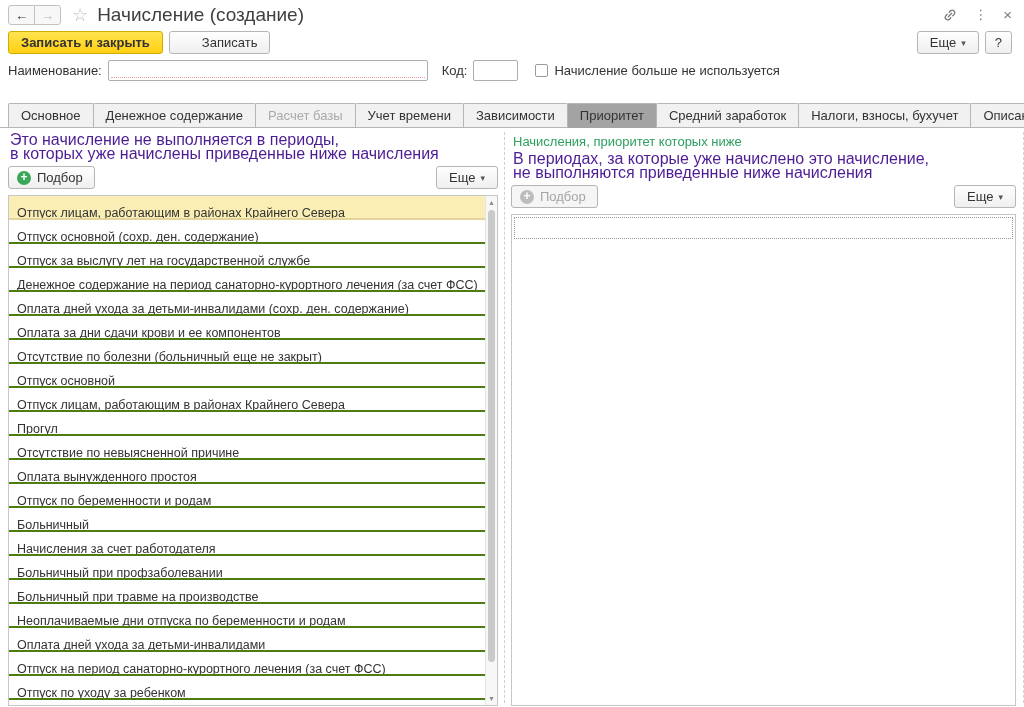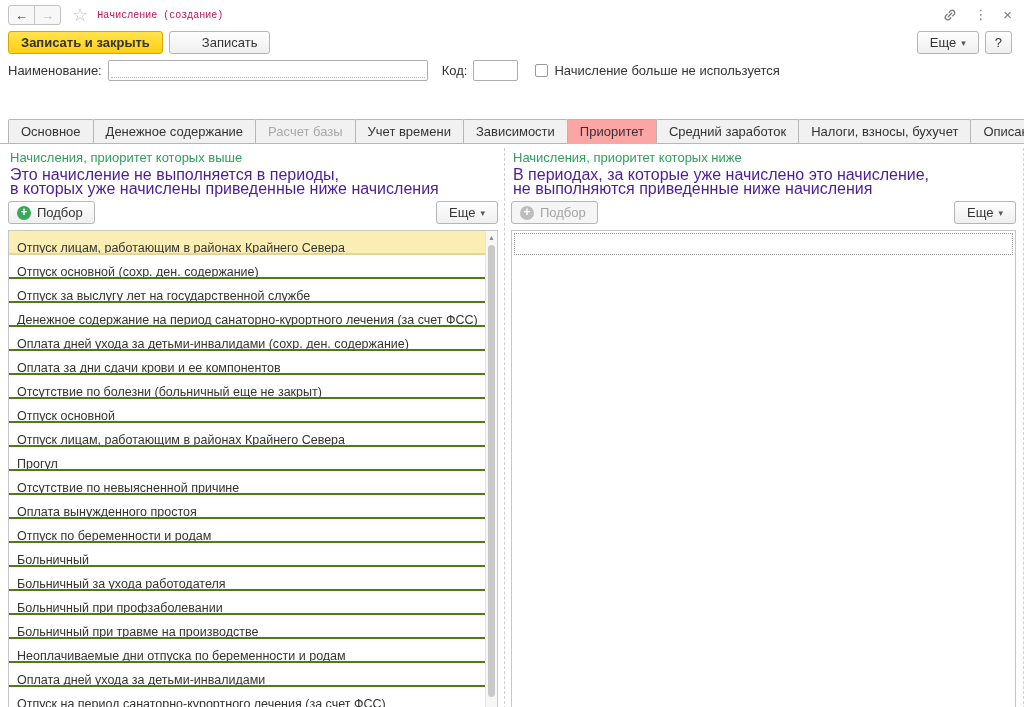--- a/index.html
+++ b/index.html
@@ -16,21 +16,21 @@
   .titlebar { height:30px; display:flex; align-items:center; padding:0 12px 0 8px; }
   .navbtns { display:flex; }
   .navbtn {
     width:27px; height:20px; border:1px solid #c2c2c2; background:#f7f7f7;
     display:flex; align-items:center; justify-content:center; font-size:13px; color:#333;
     cursor:default;
   }
   .navbtn.back { border-radius:3px 0 0 3px; }
   .navbtn.fwd  { border-radius:0 3px 3px 0; margin-left:-1px; color:#b8b8b8; }
   .star { color:#c0c0c0; font-size:18px; margin:0 9px 0 11px; }
-  .title { font-size:10px; color:#be185d;font-family:Liberation Mono, monospace; }
+  .title { font-size:19px; color:#404040; }
   .tb-right { margin-left:auto; display:flex; align-items:center; gap:16px; color:#7a7a7a; }
   .tb-ico { font-size:14px; line-height:14px; cursor:default; }
   .kebab { font-size:13px; letter-spacing:0; }
   .close-x { font-size:15px; }
 
   
   .cmdbar { height:28px; display:flex; align-items:flex-start; padding:1px 12px 0 8px; }
   .btn {
     display:inline-flex; align-items:center;
     background:linear-gradient(#fefefe,#efefef);
@@ -56,27 +56,27 @@
   .req-wrap::after {
     content:""; position:absolute; left:3px; right:3px; bottom:3px;
     border-bottom:1px dotted #f49a9a; pointer-events:none;
   }
   .code-label { margin-left:14px; }
   .code-input { width:45px; height:21px; border:1px solid #adadad; border-radius:2px; margin-left:6px; padding:0 4px; font:inherit; }
   .chk-wrap { display:flex; align-items:center; margin-left:17px; }
   .checkbox { width:13px; height:13px; border:1px solid #9a9a9a; border-radius:2px; background:#fff; margin-right:6px; flex:none; }
 
   
-  .tabs { height:40px; display:flex; align-items:flex-end; padding-left:8px; border-bottom:1px solid #b6b6b6;margin-top:16px; }
+  .tabs { height:40px; display:flex; align-items:flex-end; padding-left:8px; border-bottom:1px solid #b6b6b6; }
   .tab {
     border:1px solid #b6b6b6; border-bottom:none; background:#f1f1f1;
     padding:4px 12px; font-size:13px; margin-right:-1px;
     border-radius:2px 2px 0 0; white-space:nowrap; cursor:default; position:relative;
   }
-  .tab.active { background:#fca5a5; margin-bottom:-1px; padding-bottom:5px; z-index:2; }
+  .tab.active { background:#a3a3a3; margin-bottom:-1px; padding-bottom:5px; z-index:2; }
   .tab.disabled { color:#a9a9a9; }
 
   
   .content { display:flex; height:581px; padding:0 8px; }
   .panel { padding-top:5px; display:flex; flex-direction:column; min-width:0; }
   .panel.left { width:490px; }
   .splitter { width:13px; position:relative; flex:none; }
   .splitter::before { content:""; position:absolute; left:6px; top:4px; bottom:6px; border-left:1px dashed #cfcfcf; }
   .panel.right { flex:1; position:relative; }
   .panel.right::after { content:""; position:absolute; right:-8px; top:4px; bottom:6px; border-left:1px dashed #d4d4d4; }
@@ -175,21 +175,20 @@
     <div class="tab">Зависимости</div>
     <div class="tab active">Приоритет</div>
     <div class="tab">Средний заработок</div>
     <div class="tab">Налоги, взносы, бухучет</div>
     <div class="tab">Описание</div>
   </div>
 
 <div class="content">
 
   <div class="panel left">
-    <div class="panel-title">Начисления, приоритет которых выше</div>
     <div class="panel-desc">Это начисление не выполняется в периоды,</div>
     <div class="panel-desc">в которых уже начислены приведенные ниже начисления</div>
     <div class="panel-toolbar">
       <button class="btn pick-btn">
         <span class="plus-ico">+</span>
         <span>Подбор</span>
       </button>
       <button class="btn">
         <span>Еще</span>
         <span class="caret">▾</span>
@@ -204,21 +203,21 @@
           <div class="row">Оплата дней ухода за детьми-инвалидами (сохр. ден. содержание)</div>
           <div class="row">Оплата за дни сдачи крови и ее компонентов</div>
           <div class="row">Отсутствие по болезни (больничный еще не закрыт)</div>
           <div class="row">Отпуск основной</div>
           <div class="row">Отпуск лицам, работающим в районах Крайнего Севера</div>
           <div class="row">Прогул</div>
           <div class="row">Отсутствие по невыясненной причине</div>
           <div class="row">Оплата вынужденного простоя</div>
           <div class="row">Отпуск по беременности и родам</div>
           <div class="row">Больничный</div>
-          <div class="row">Больничный за ухода работодателя</div>
+          <div class="row">Начисления за счет работодателя</div>
           <div class="row">Больничный при профзаболевании</div>
           <div class="row">Больничный при травме на производстве</div>
           <div class="row">Неоплачиваемые дни отпуска по беременности и родам</div>
           <div class="row">Оплата дней ухода за детьми-инвалидами</div>
           <div class="row">Отпуск на период санаторно-курортного лечения (за счет ФСС)</div>
           <div class="row">Отпуск по уходу за ребенком</div>
         </div>
       <div class="scrollbar">
         <div class="sb-up">▲</div>
         <div class="sb-thumb"></div>

